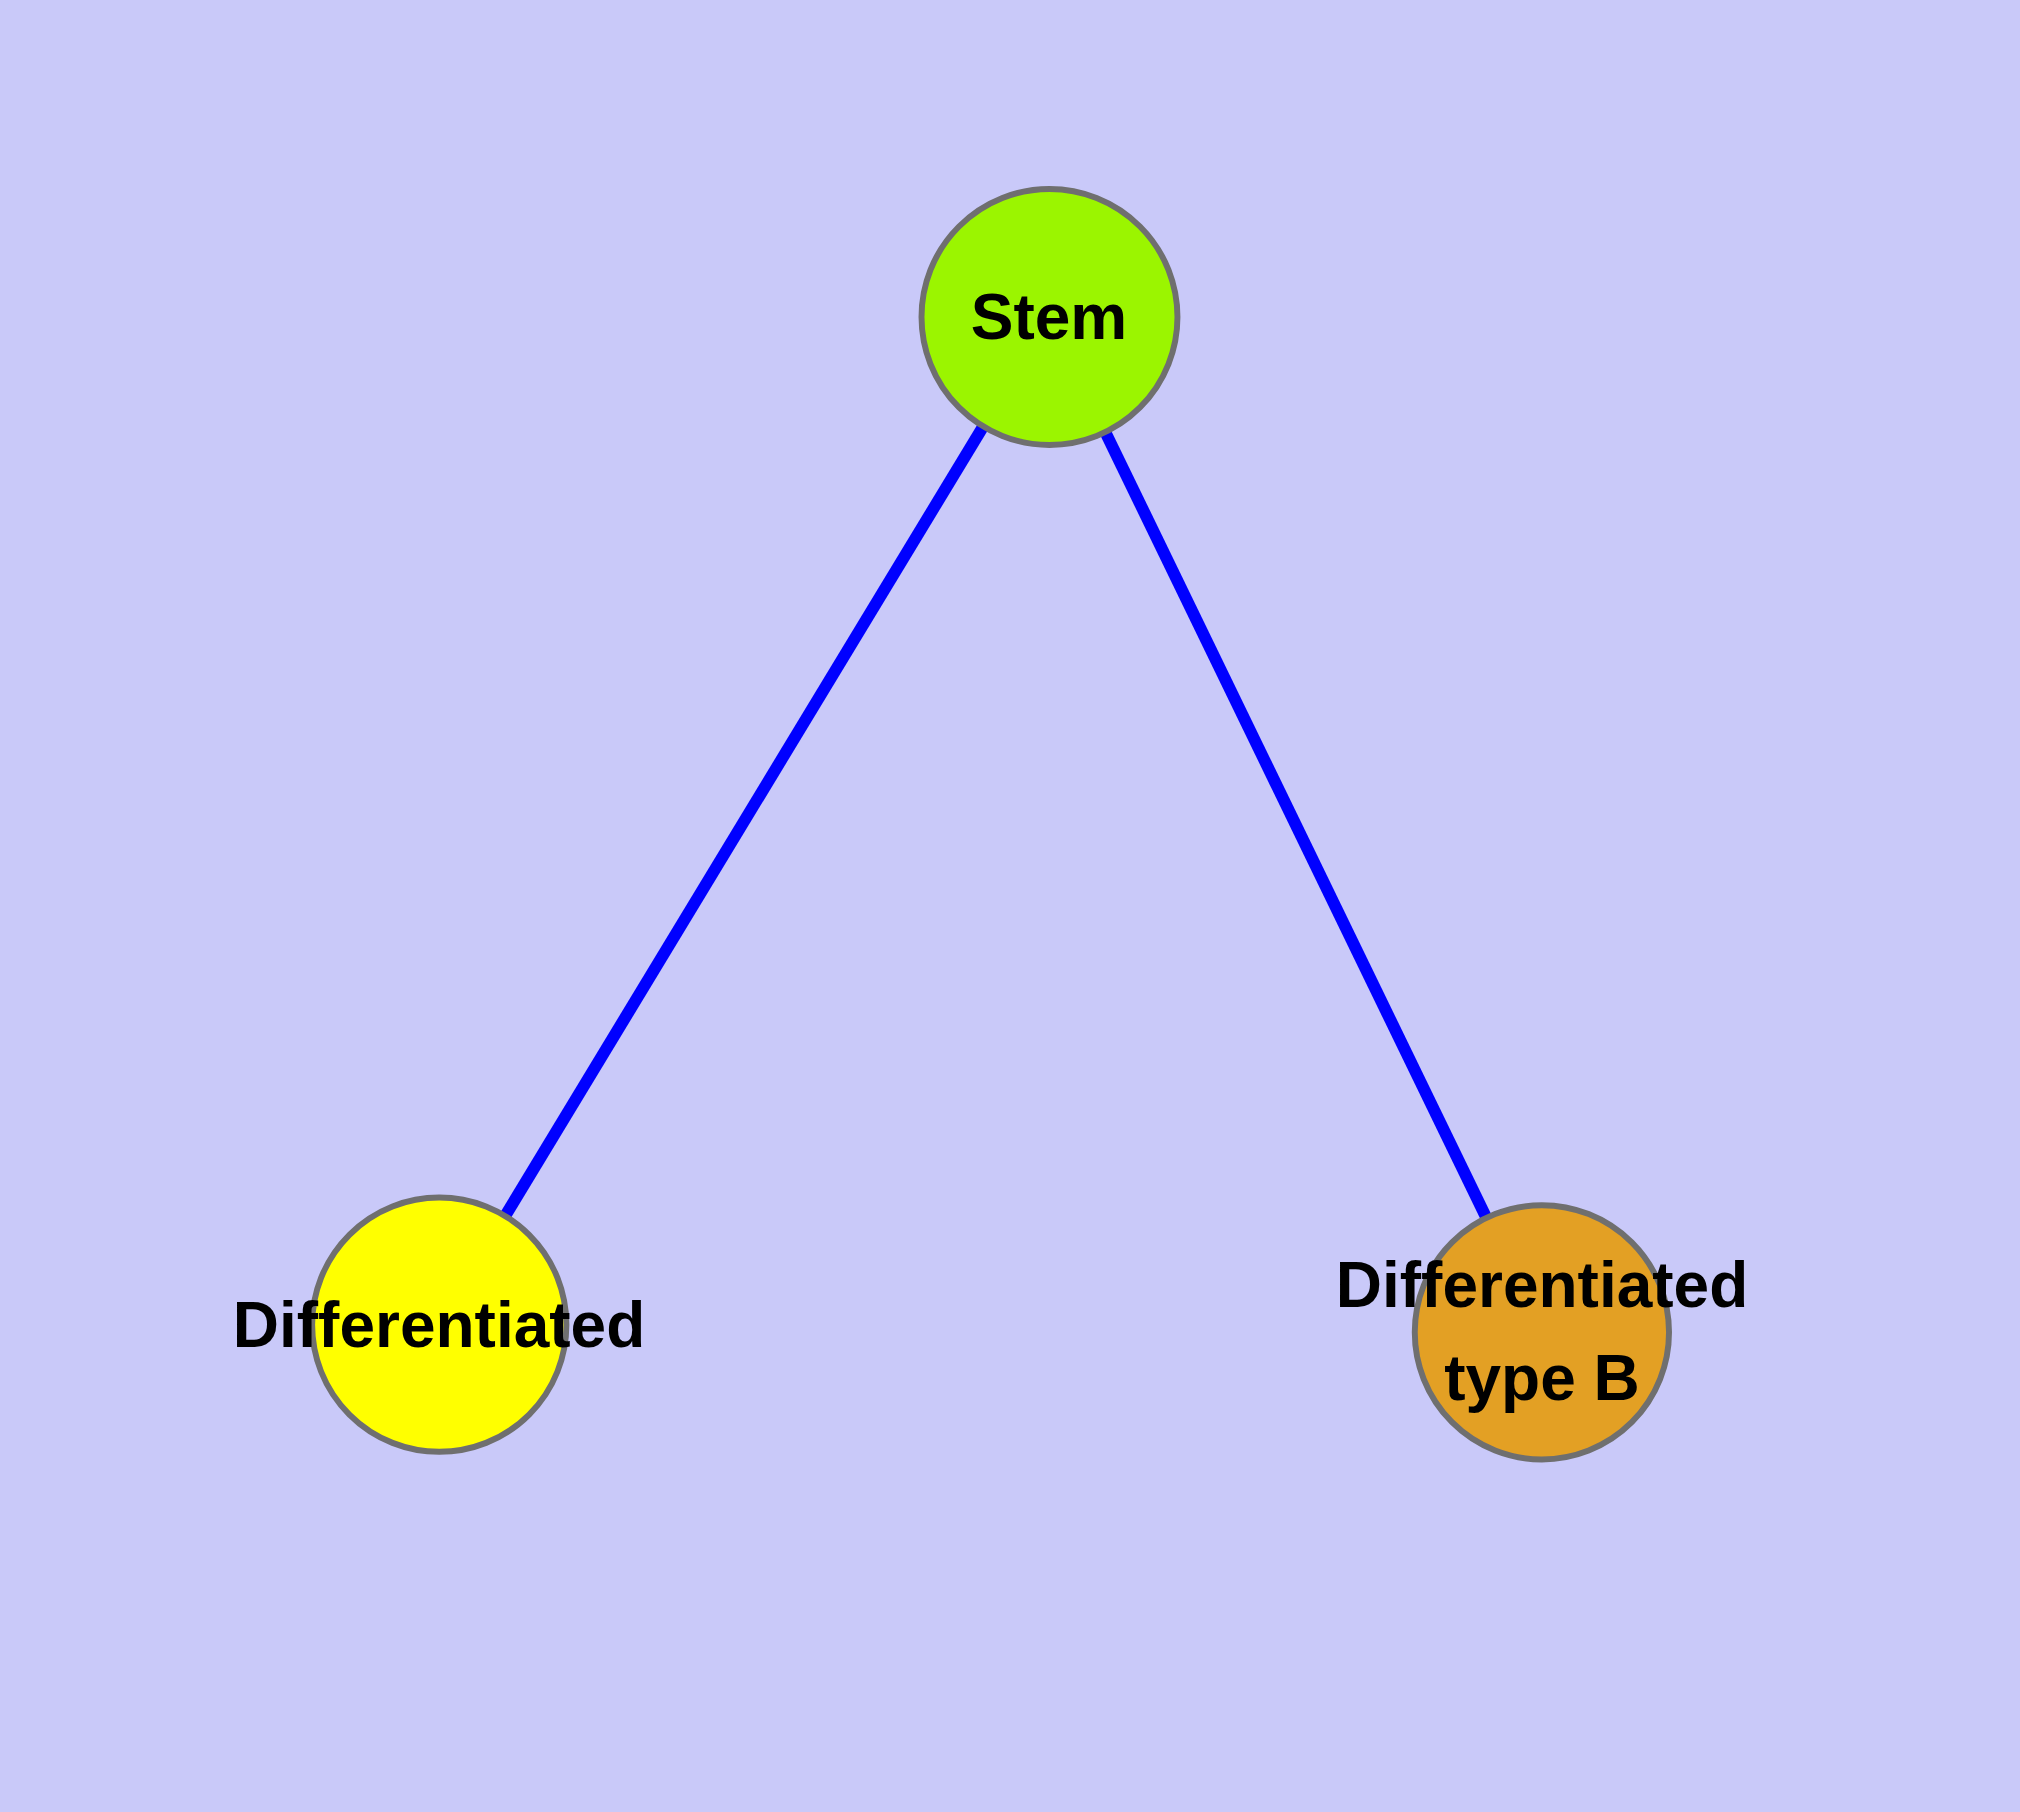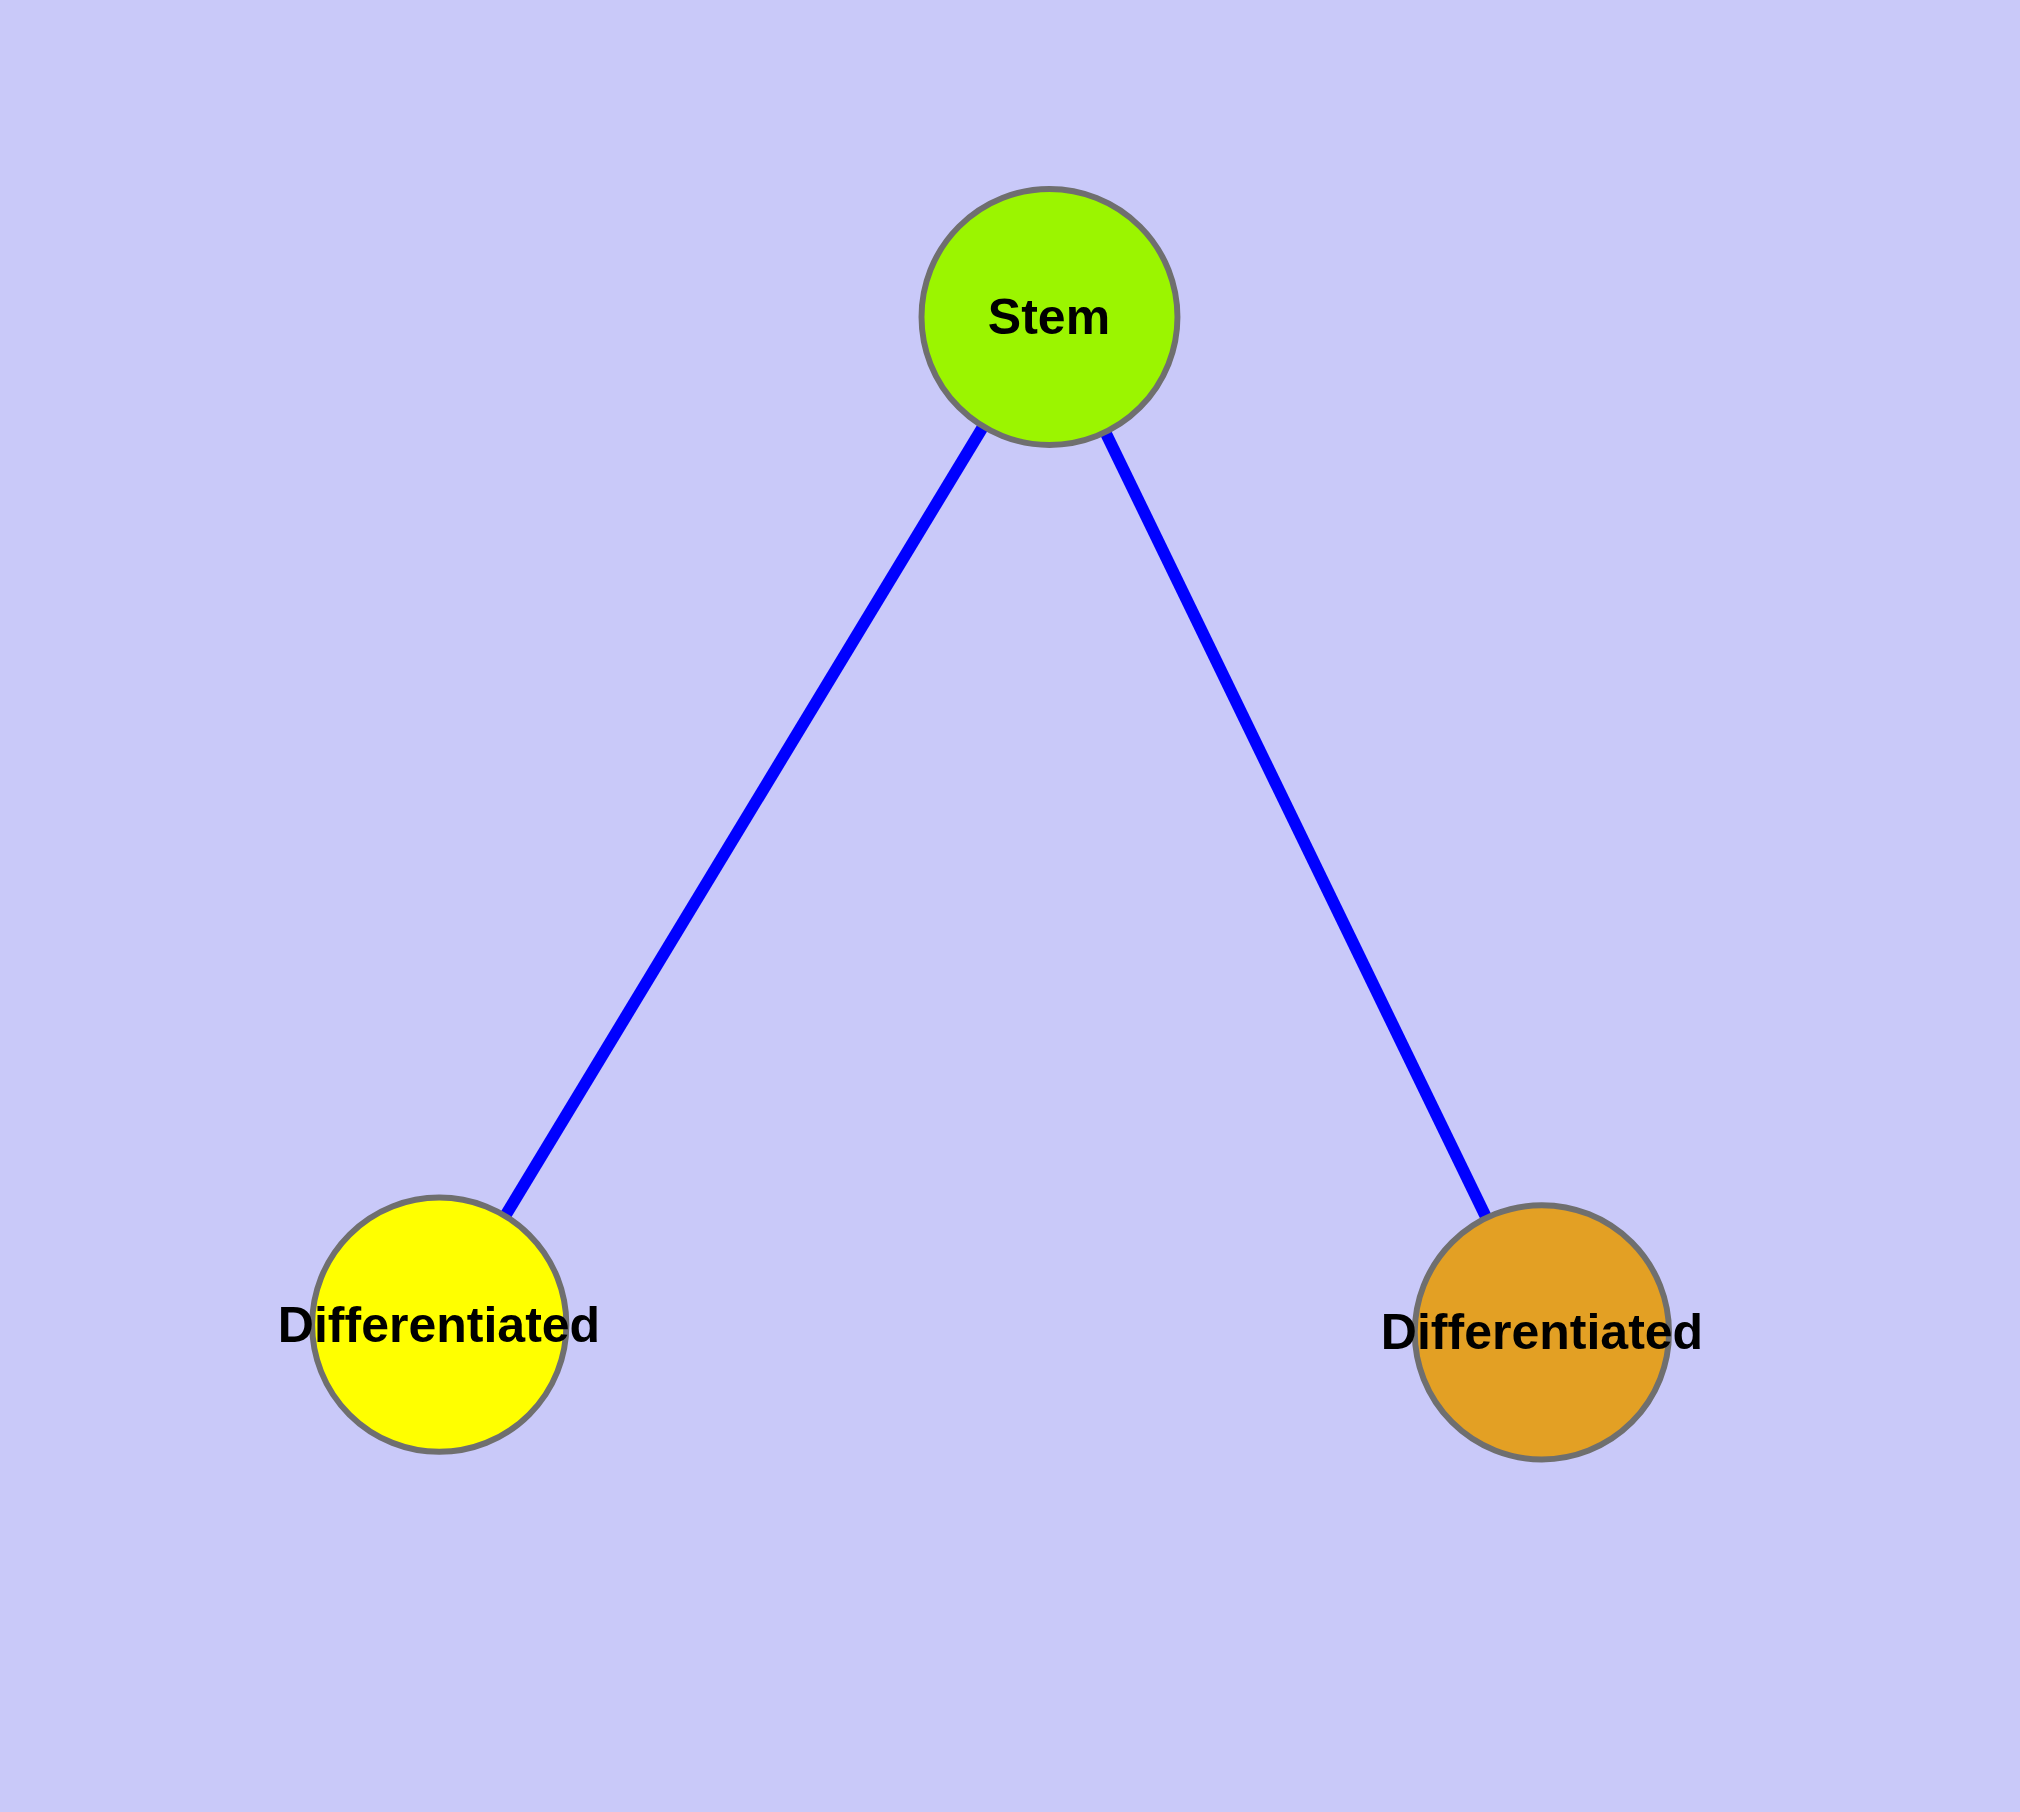--- a/index.html
+++ b/index.html
@@ -19,21 +19,21 @@
     top: 0;
     width: 2021px;
     height: 1812px;
     display: block;
   }
   .node-label {
     position: absolute;
     transform: translate(-50%, -50%);
     text-align: center;
     font-weight: bold;
-    font-size: 50px;
+    font-size: 64px;
     line-height: 93px;
     white-space: nowrap;
     color: #000000;
   }
   .node-label span {
     display: block;
   }
 </style>
 </head>
 <body>
@@ -48,15 +48,16 @@
   </svg>
 
   <div class="node-label" id="label-0" style="left: 1049px; top: 317px; color: rgb(0, 0, 0);">
     <span>Stem</span>
   </div>
   <div class="node-label" id="label-1" style="left: 439px; top: 1325px; color: rgb(0, 0, 0);">
     <span>Differentiated</span>
   </div>
   <div class="node-label" id="label-2" style="left: 1542px; top: 1332px; color: rgb(0, 0, 0);">
     <span>Differentiated</span>
+    <span>type B</span>
   </div>
 </div>
 
 
 </body></html>

